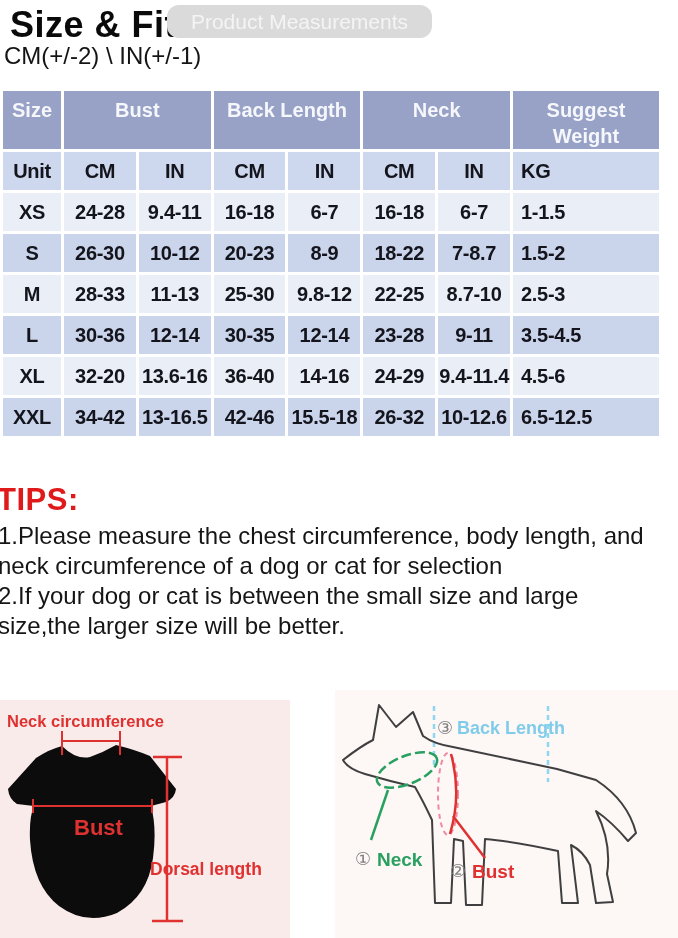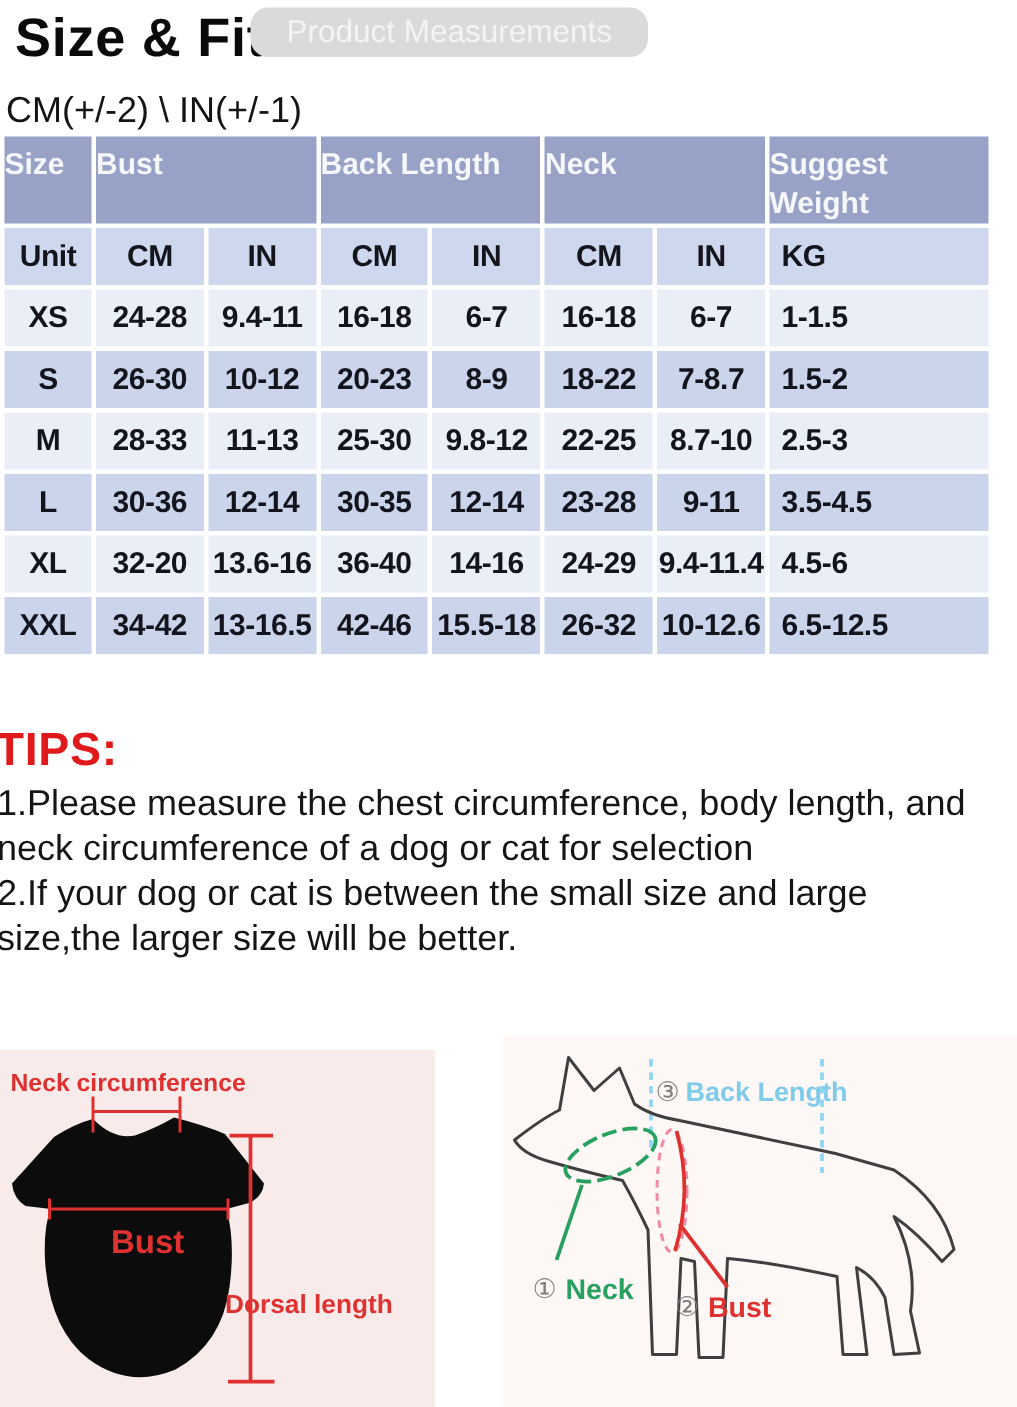--- a/index.html
+++ b/index.html
@@ -15,25 +15,25 @@
   }
   *{box-sizing:border-box;margin:0;padding:0;}
   html,body{background:#ffffff;}
   body{font-family:"Liberation Sans","DejaVu Sans",sans-serif;}
   .page{position:relative;width:678px;height:938px;background:#ffffff;overflow:hidden;}
 
   .page-title{position:absolute;left:10px;top:4px;font-size:36px;font-weight:bold;color:#0a0a0a;letter-spacing:.5px;}
   .pm-button{position:absolute;left:167px;top:5px;width:265px;height:33px;background:var(--button-gray);
     border:none;border-radius:12px;color:#f4f4f4;font-size:21px;line-height:33px;text-align:center;
     font-family:inherit;cursor:pointer;}
-  .subtitle{position:absolute;left:4px;top:60px;font-size:24px;color:#141414;}
+  .subtitle{position:absolute;left:4px;top:42px;font-size:24px;color:#141414;}
 
   table.size-table{position:absolute;left:0;top:88px;border-collapse:separate;border-spacing:3px;width:662px;table-layout:fixed;}
   .size-table th{background:var(--header-blue);color:#f5f7fb;font-size:20px;font-weight:bold;
-    height:58px;vertical-align:top;padding-top:6px;text-align:left;line-height:26px;}
+    height:58px;vertical-align:top;padding-top:6px;text-align:center;line-height:26px;}
   .size-table td{font-size:20px;font-weight:bold;color:#14141c;text-align:center;height:38px;letter-spacing:-0.3px;}
   .size-table tr.unit-row td{background:var(--unit-row);}
   .size-table tr.row-light td{background:var(--row-light);}
   .size-table tr.row-dark td{background:var(--row-dark);}
   .size-table td.left, .size-table th.left{text-align:left;padding-left:8px;}
   .col-size{width:58px;} .col-bcm{width:62px;} .col-bin{width:76px;} .col-lcm{width:62px;}
   .col-lin{width:73px;} .col-ncm{width:68px;} .col-nin{width:90px;} .col-wt{width:146px;}
 
   .tips-heading{position:absolute;left:-3px;top:482px;font-size:31px;font-weight:bold;color:var(--tips-red);letter-spacing:.5px;}
   .tips-body{position:absolute;left:-2px;top:521px;width:682px;font-size:24px;color:#151515;line-height:30px;white-space:nowrap;}

